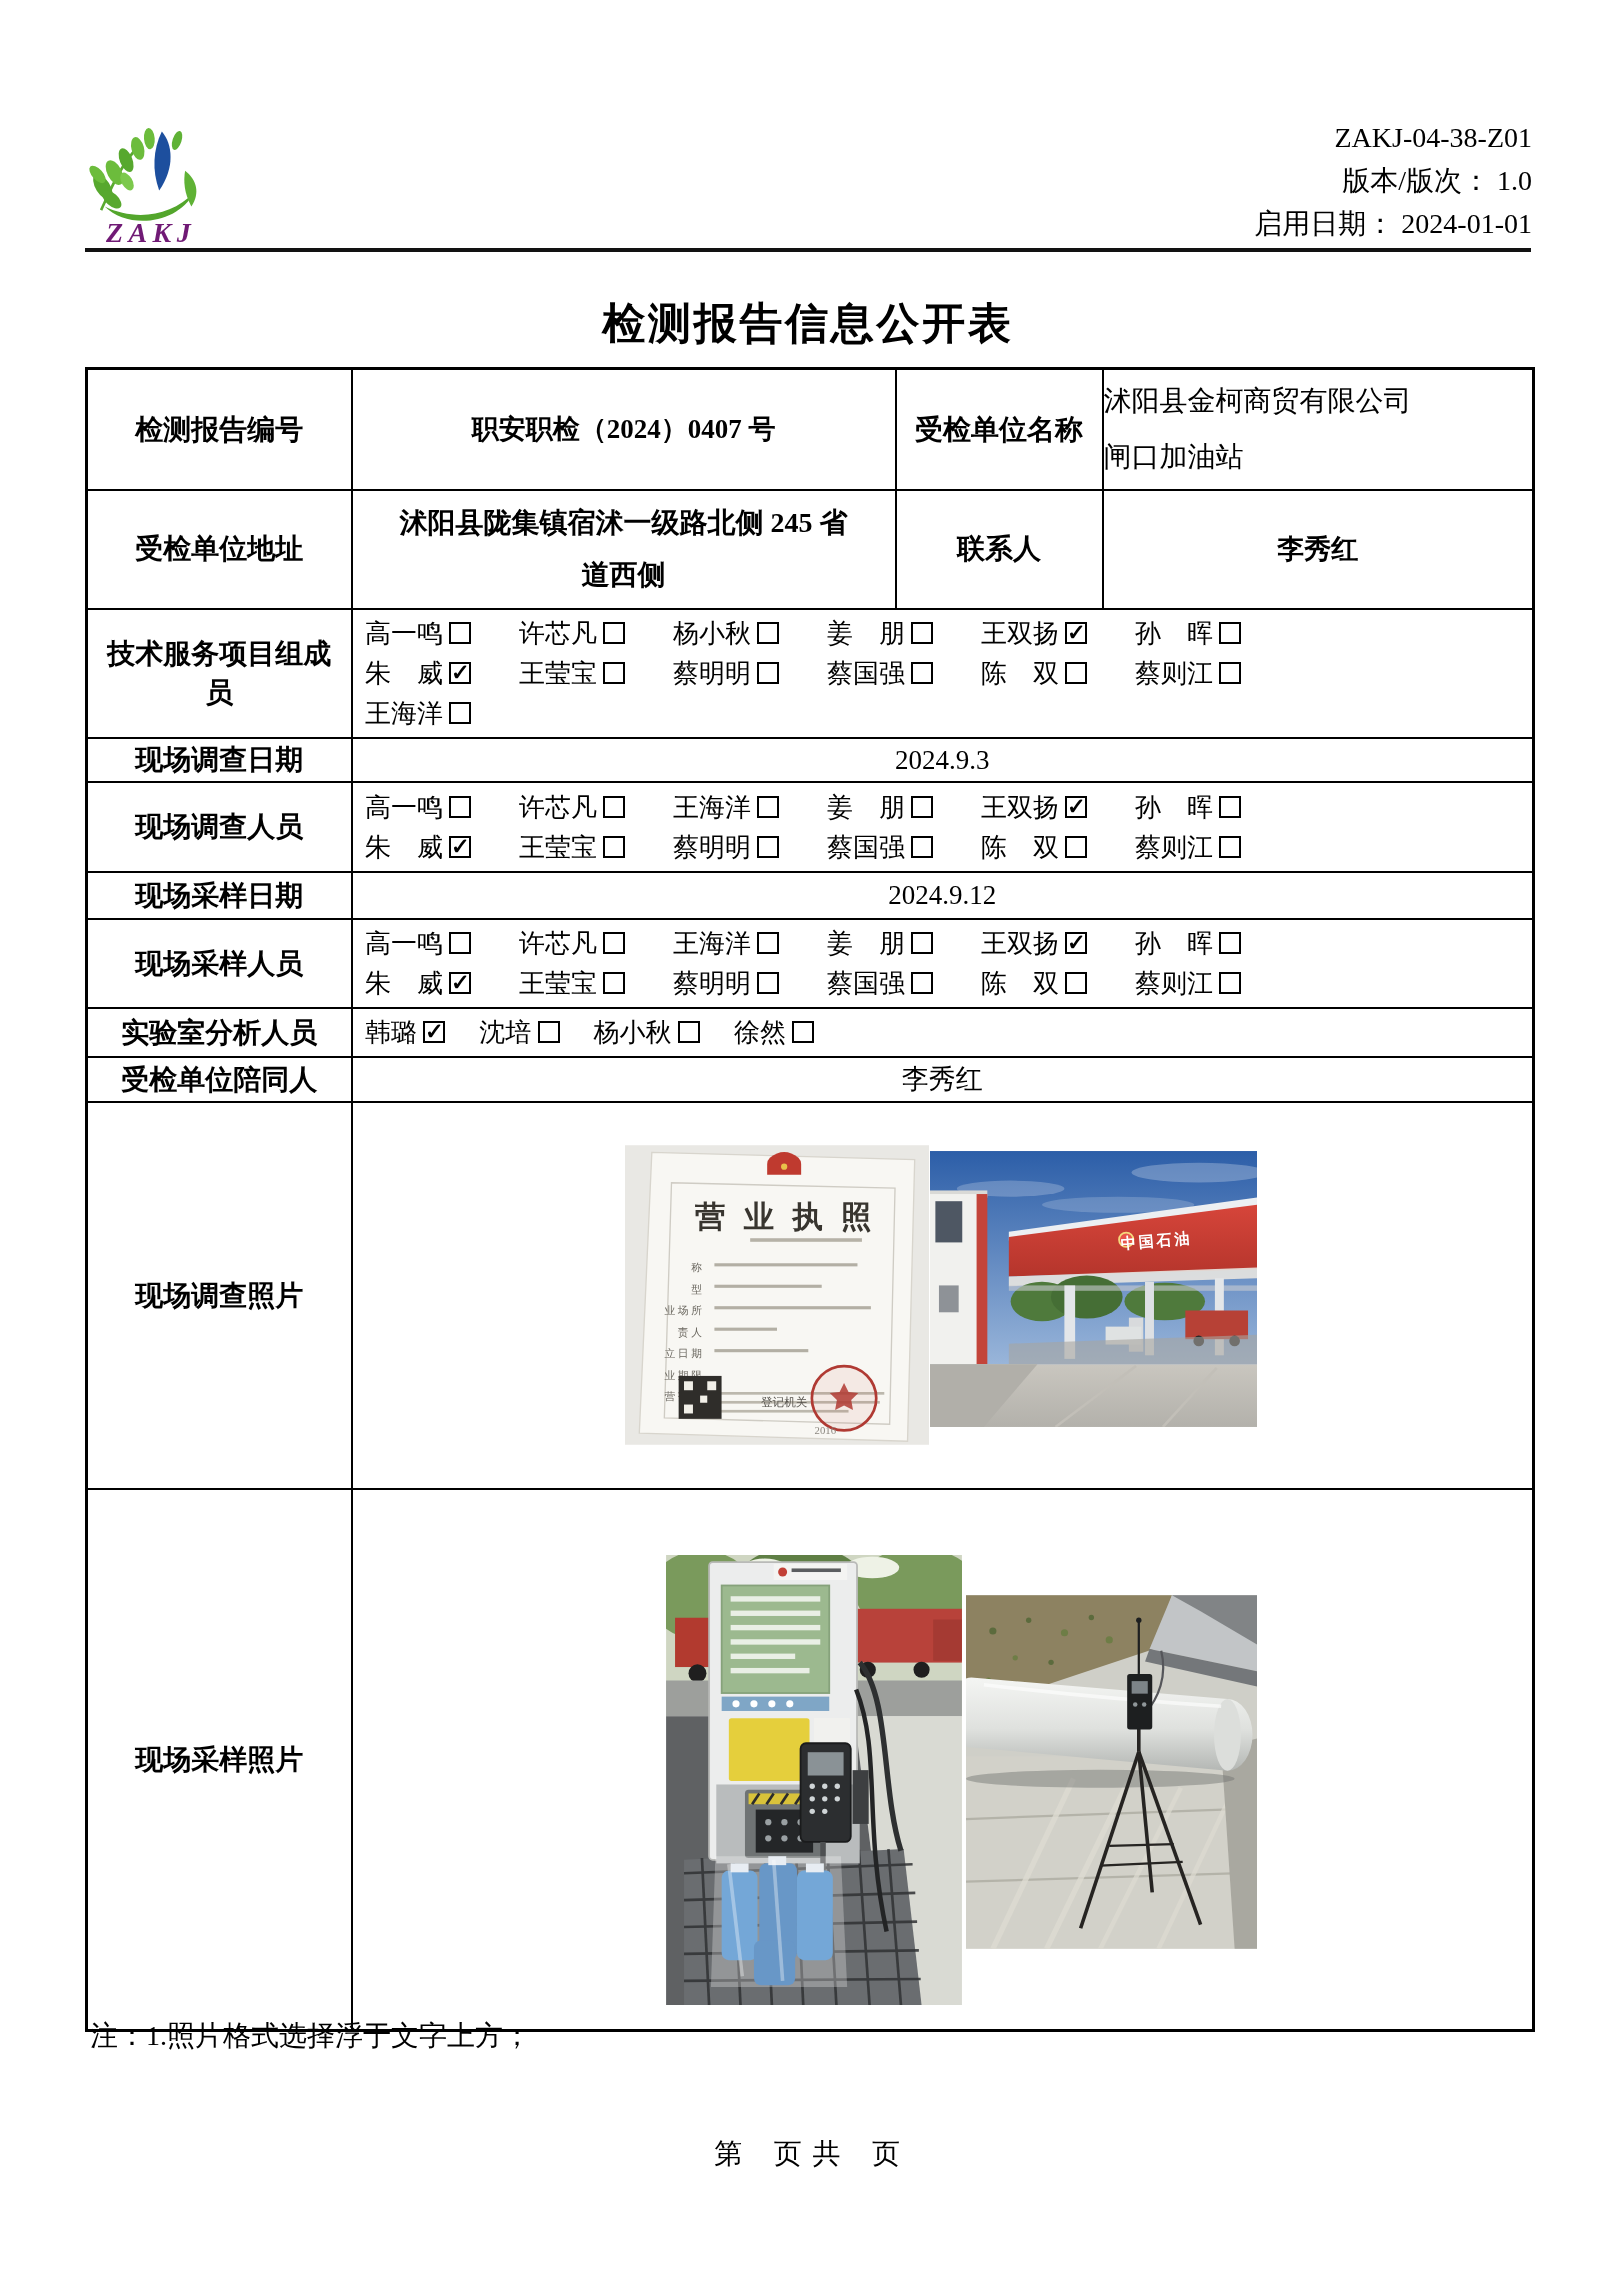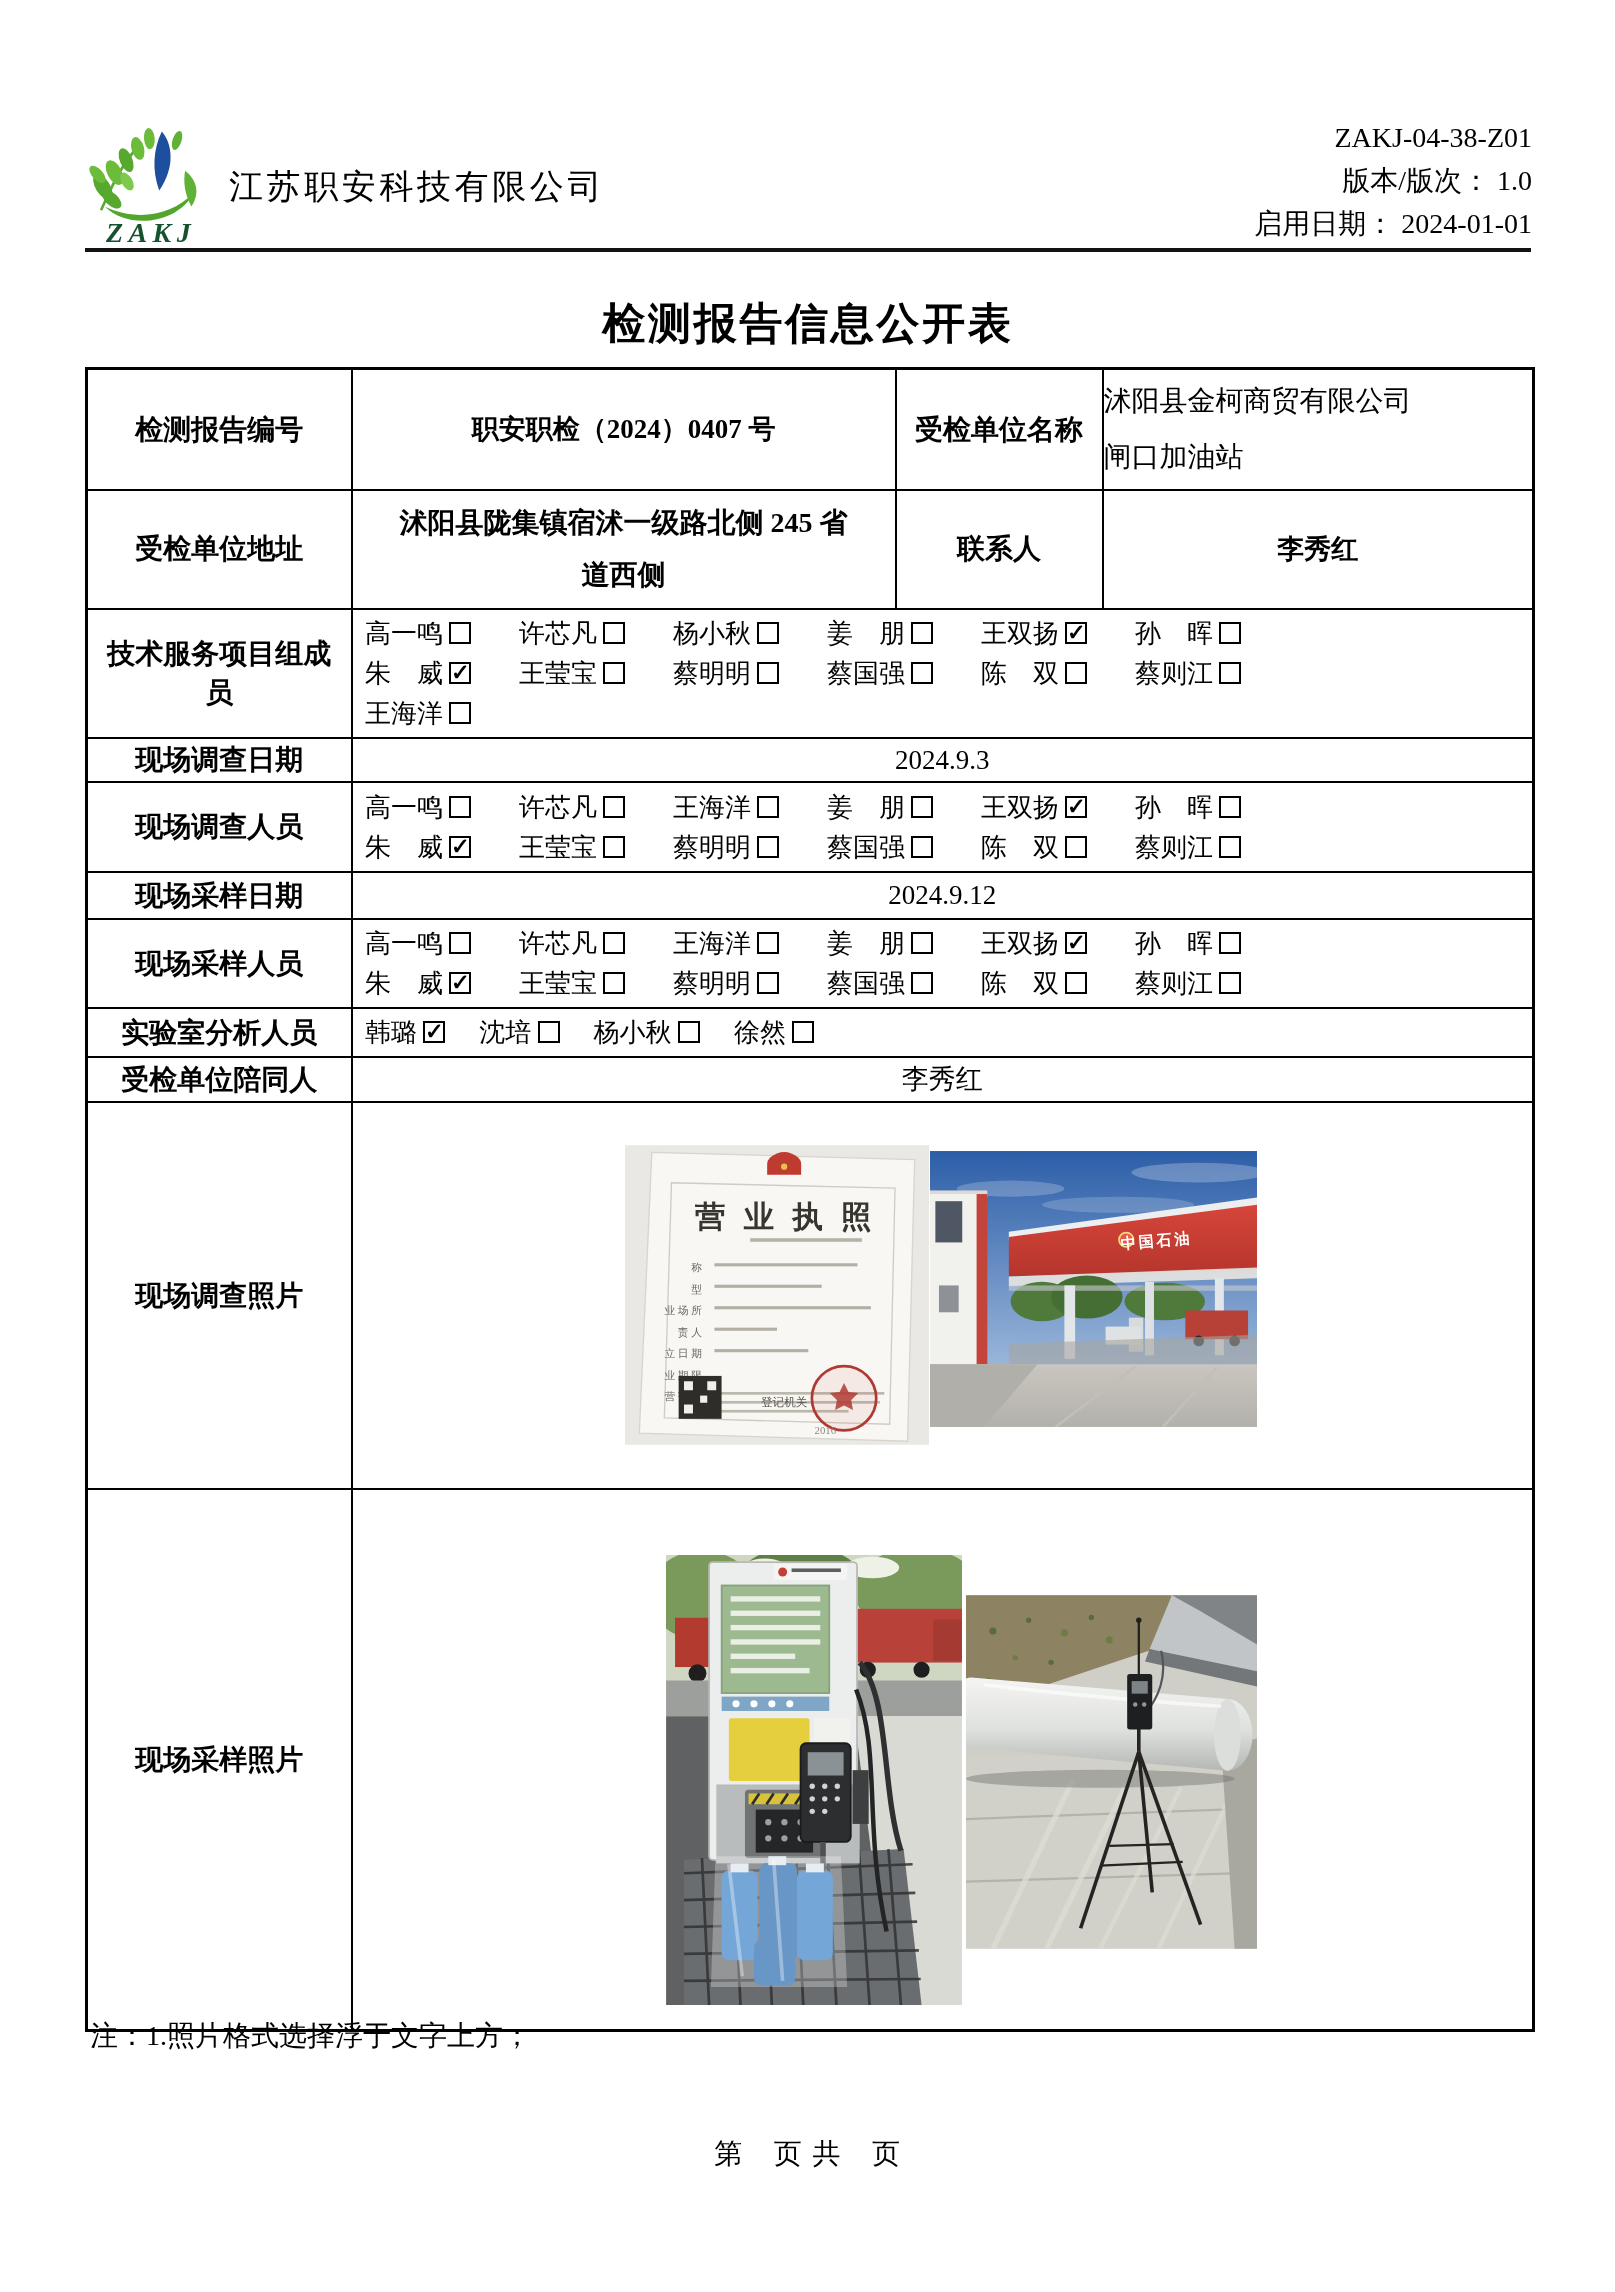--- a/index.html
+++ b/index.html
@@ -1,21 +1,21 @@
 <!DOCTYPE html>
 <html style="font-size:14.3px"><head>
 <meta charset="utf-8">
 <style>
   html,body{margin:0;padding:0;background:#ffffff;}
   .page{position:relative;width:1616px;height:2293px;background:#ffffff;overflow:hidden;
         font-family:"Liberation Serif","DejaVu Serif",serif;color:#000;}
   
   .logo-wrap{position:absolute;left:85px;top:124px;width:143px;height:99px;}
   .logo-zakj{position:absolute;left:106px;top:217px;font-style:italic;font-weight:bold;
-             font-size:28px;letter-spacing:5.4px;color:#14532d;}
+             font-size:28px;letter-spacing:5.4px;color:#701a75;}
   .company-name{position:absolute;left:229px;top:164px;font-size:34px;letter-spacing:3.6px;}
   .header-right{position:absolute;right:84px;top:116px;text-align:right;font-size:28px;line-height:43px;}
   .header-rule{position:absolute;left:85px;top:248px;width:1446px;height:3.6px;background:#121212;}
   .page-title{position:absolute;left:0;top:295px;width:100%;text-align:center;
               font-size:43px;font-weight:bold;letter-spacing:2.7px;}
   
   table.report{position:absolute;left:85px;top:367px;width:1446px;border-collapse:collapse;
                table-layout:fixed;border:3.6px solid #000;}
   td{border:2.7px solid #000;padding:0;vertical-align:middle;overflow:hidden;}
   td.lbl{font-weight:bold;font-size:28px;text-align:center;line-height:1.4;padding:1.8px 18px;}
@@ -53,21 +53,20 @@
       <ellipse cx="30" cy="84" rx="7" ry="13" fill="#57a82e" transform="rotate(-48 30 84)"></ellipse>
       <ellipse cx="47" cy="64" rx="6" ry="11" fill="#7cc94c" transform="rotate(-30 47 64)"></ellipse>
       <ellipse cx="72" cy="16" rx="6" ry="12" fill="#6cbc3c" transform="rotate(-5 72 16)"></ellipse>
       <ellipse cx="103" cy="18" rx="5" ry="11" fill="#5fb235" transform="rotate(18 103 18)"></ellipse>
       <path d="M86,8 C98,22 101,48 83,74 C75,52 76,28 86,8 Z" fill="#1d4f9e"></path>
       <path d="M22,92 C55,108 96,104 122,76 C104,112 48,118 22,92 Z" fill="#53a62c"></path>
       <path d="M112,52 C125,62 129,77 119,92 C111,77 110,64 112,52 Z" fill="#5fb235"></path>
     </svg>
   </div>
   <div class="logo-zakj">ZAKJ</div>
-  <div class="company-name">江苏职安科技有限公司</div>
   <div class="header-right">
     <div>ZAKJ-04-38-Z01</div>
     <div>版本/版次： 1.0</div>
     <div>启用日期： 2024-01-01</div>
   </div>
   <div class="header-rule"></div>
 
   <div class="page-title">检测报告信息公开表</div>
 
   <table class="report">

